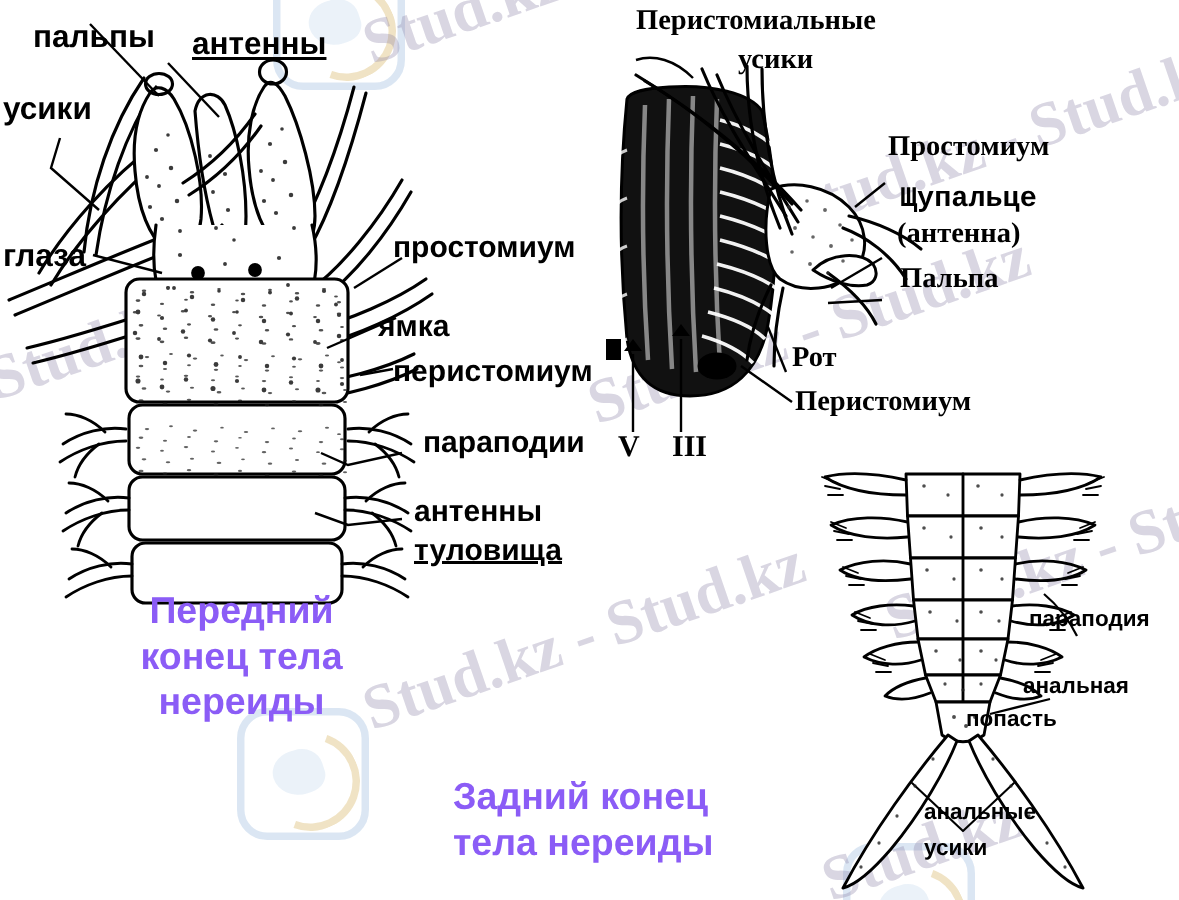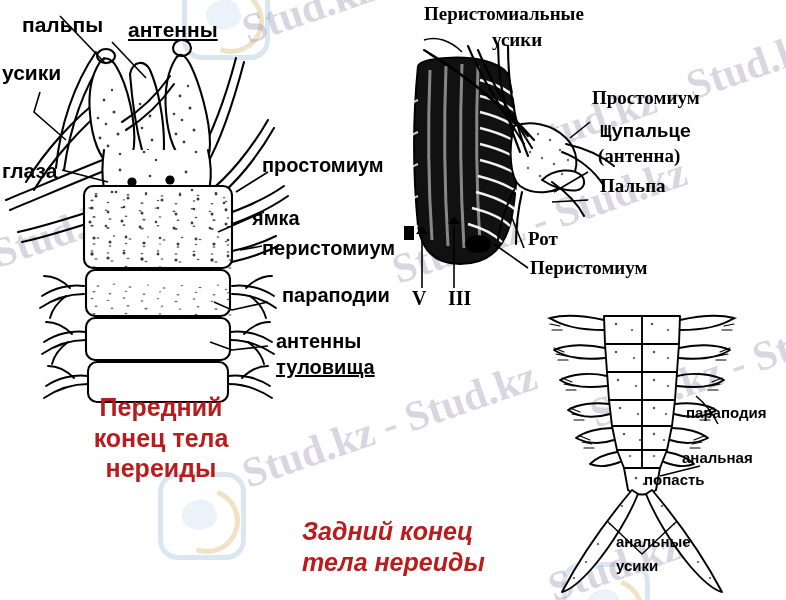--- a/index.html
+++ b/index.html
@@ -46,21 +46,21 @@
     position:absolute;z-index:20;
     color:#000;
     white-space:nowrap;
     line-height:1.07;
   }
   .lbl.sans{font-family:"Liberation Sans",sans-serif;font-weight:700;}
   .lbl.serif{font-family:"Liberation Serif",serif;font-weight:700;}
 
   .caption{
     position:absolute;z-index:25;
-    color:#b91c1c;
+    color:#8b5cf6;
     font-family:"Liberation Sans",sans-serif;
     font-weight:700;
     font-size:25px;
     line-height:1.22;
     text-align:center;
     white-space:pre-line;
   }
   svg{display:block;overflow:visible;}
 </style>
 </head>
@@ -492,16 +492,16 @@
       <path d="M112 176 L 152 166"></path>
     </g>
   </svg>
 
   <div class="lbl sans" style="left:674px;top:405px;font-size:15px;margin-left:12px;">параподия</div>
   <div class="lbl sans" style="left:682px;top:450px;font-size:15px;">анальная</div>
   <div class="lbl sans" style="left:644px;top:472px;font-size:15px;">попасть</div>
   <div class="lbl sans" style="left:616px;top:534px;font-size:15px;">анальные</div>
   <div class="lbl sans" style="left:616px;top:558px;font-size:15px;">усики</div>
 
-  <div class="caption" style="left:302px;top:516px;width:266px;text-align:left;font-style:italic;">Задний конец
+  <div class="caption" style="left:302px;top:516px;width:266px;text-align:left;">Задний конец
 тела нереиды</div>
 
 </div>
 
 </body></html>

